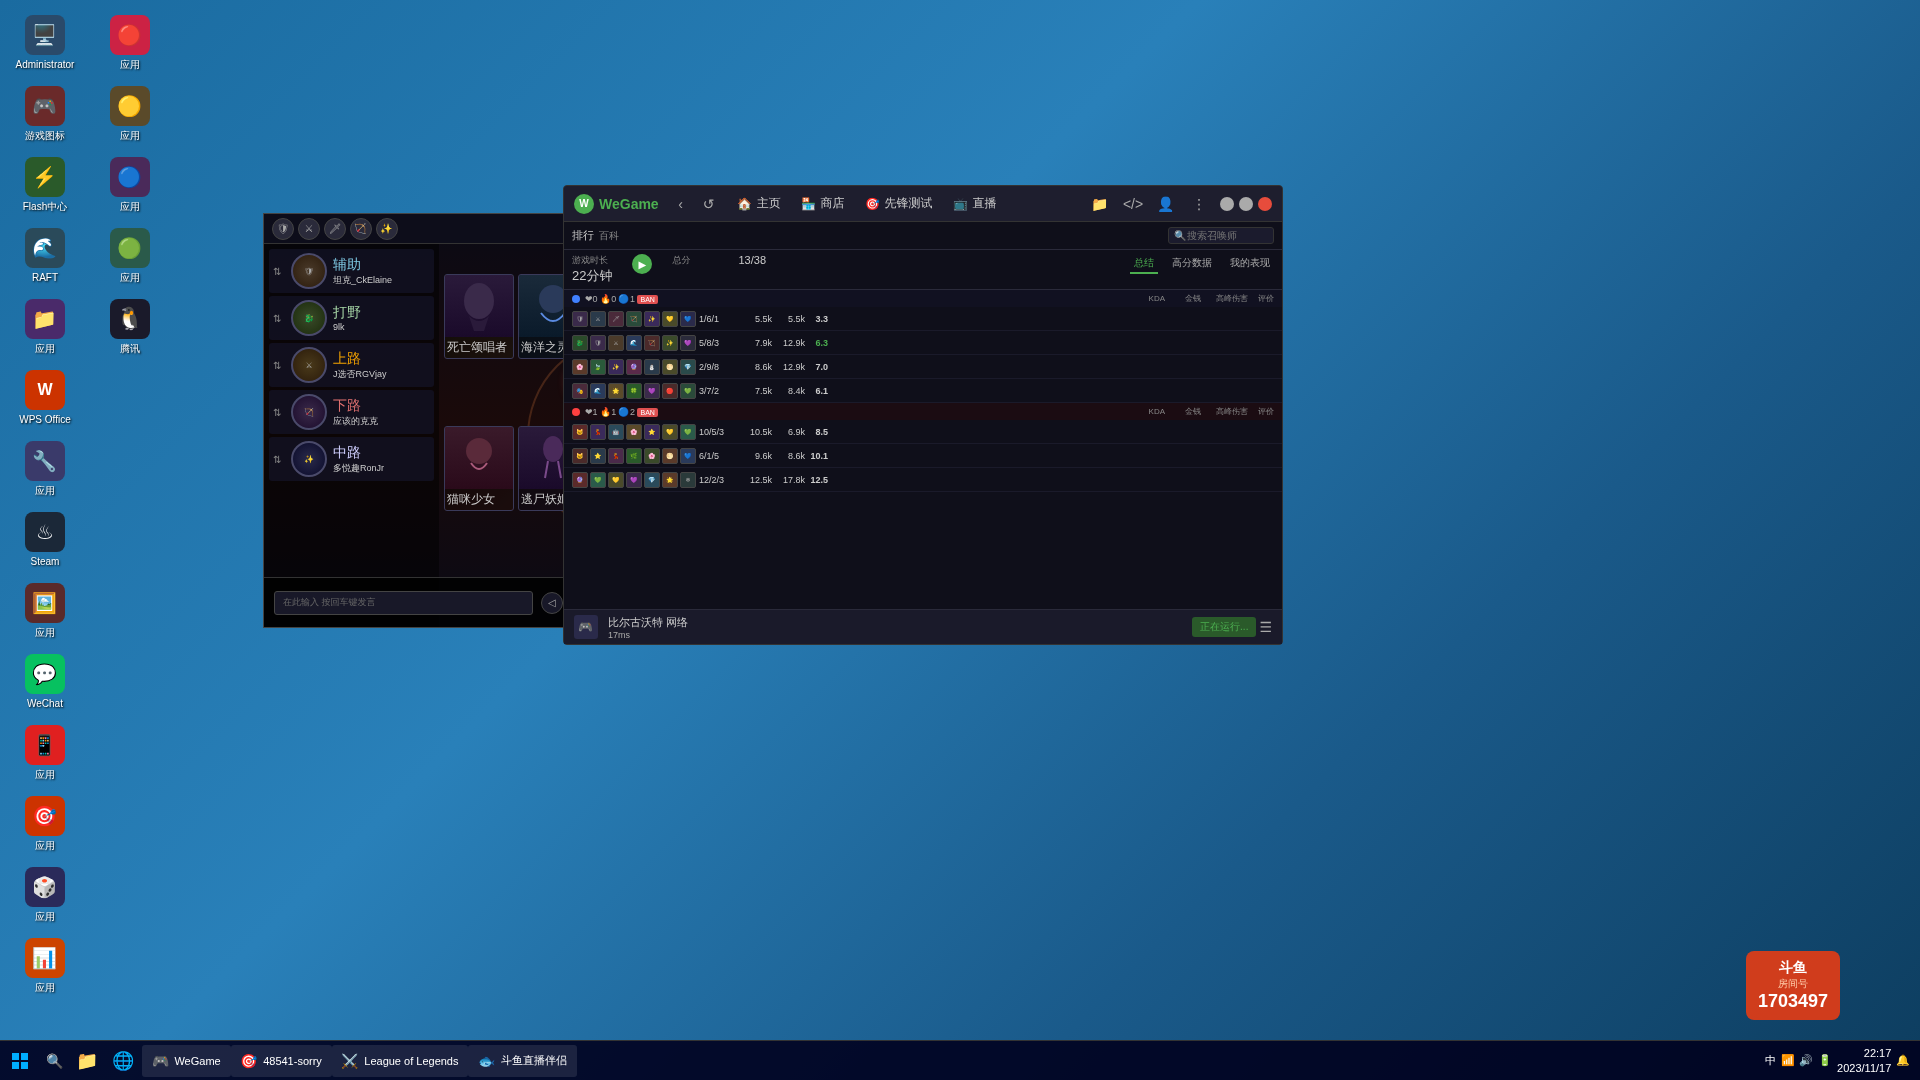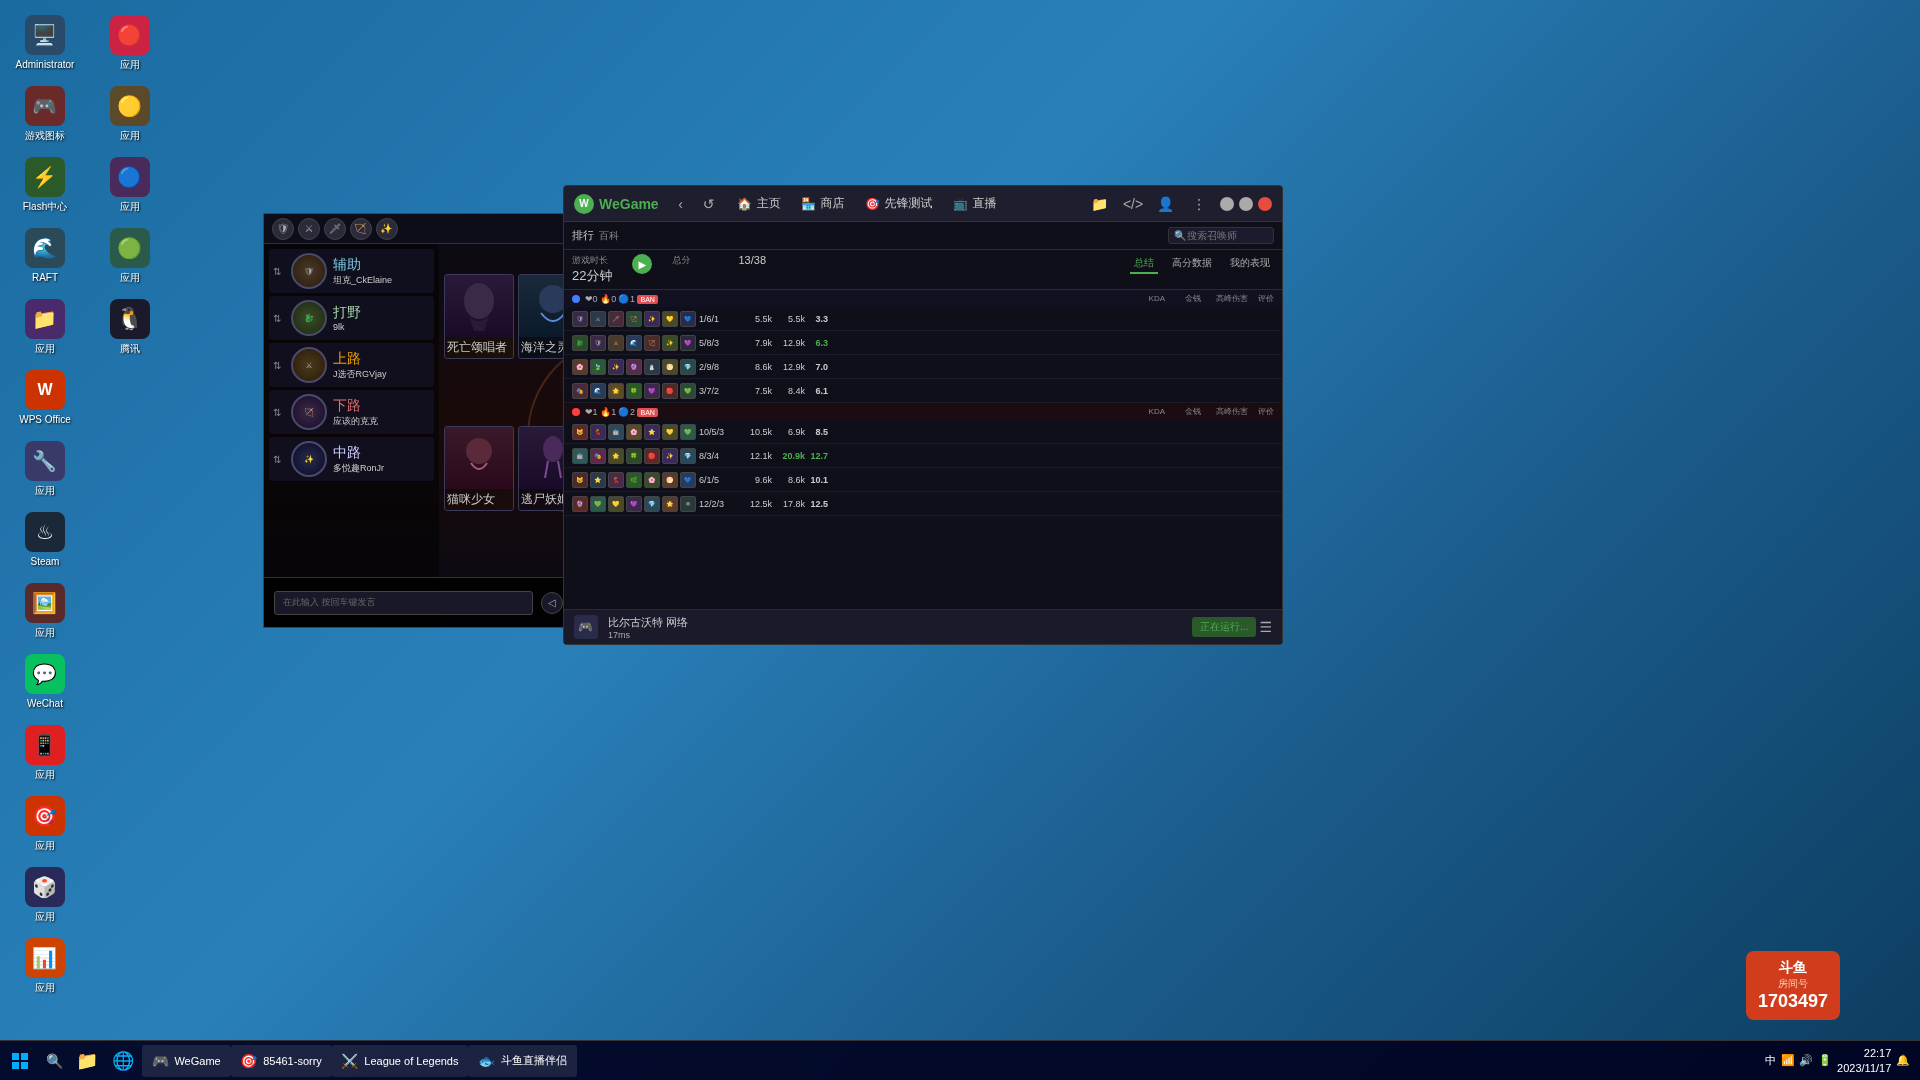--- a/index.html
+++ b/index.html
@@ -1167,35 +1167,20 @@
           <div class="champ-icon-tiny" style="background:#4a4a2a;">💛</div>
           <div class="champ-icon-tiny" style="background:#2a5a4a;">💚</div>
         </div>
         <span class="row-kda">10/5/3</span>
         <span class="row-gold">10.5k</span>
         <span class="row-highscore">6.9k</span>
         <span class="row-score">8.5</span>
       </div>
       <div class="rankings-row">
         <div style="display:flex;align-items:center;gap:2px;min-width:110px;">
-          <div class="champ-icon-tiny" style="background:#2a5a5a;">🤖</div>
-          <div class="champ-icon-tiny" style="background:#5a2a4a;">🎭</div>
-          <div class="champ-icon-tiny" style="background:#4a4a2a;">🌟</div>
-          <div class="champ-icon-tiny" style="background:#2a4a2a;">🍀</div>
-          <div class="champ-icon-tiny" style="background:#5a2a2a;">🔴</div>
-          <div class="champ-icon-tiny" style="background:#3a2a5a;">✨</div>
-          <div class="champ-icon-tiny" style="background:#2a4a5a;">💎</div>
-        </div>
-        <span class="row-kda">8/3/4</span>
-        <span class="row-gold">12.1k</span>
-        <span class="row-highscore" style="color:#4CAF50;font-weight:bold;">20.9k</span>
-        <span class="row-score highlight">12.7</span>
-      </div>
-      <div class="rankings-row">
-        <div style="display:flex;align-items:center;gap:2px;min-width:110px;">
           <div class="champ-icon-tiny" style="background:#4a2a2a;">🐱</div>
           <div class="champ-icon-tiny" style="background:#2a3a4a;">⭐</div>
           <div class="champ-icon-tiny" style="background:#4a2a4a;">💃</div>
           <div class="champ-icon-tiny" style="background:#2a5a2a;">🌿</div>
           <div class="champ-icon-tiny" style="background:#3a4a2a;">🌸</div>
           <div class="champ-icon-tiny" style="background:#5a3a2a;">🌕</div>
           <div class="champ-icon-tiny" style="background:#2a3a5a;">💙</div>
         </div>
         <span class="row-kda">6/1/5</span>
         <span class="row-gold">9.6k</span>
@@ -1249,21 +1234,21 @@
     </div>
     <div class="taskbar-search">🔍</div>
     <div class="taskbar-icon" style="color:#f0c040;font-size:18px;">📁</div>
     <div class="taskbar-icon" style="font-size:18px;">🌐</div>
     <div class="taskbar-running-app" style="position:relative;">
       <span style="font-size:14px;">🎮</span>
       <span>WeGame</span>
     </div>
     <div class="taskbar-running-app" style="position:relative;">
       <span style="font-size:14px;">🎯</span>
-      <span>85461-sorry</span>
+      <span>48541-sorry</span>
     </div>
     <div class="taskbar-running-app" style="position:relative;">
       <span style="font-size:14px;">⚔️</span>
       <span>League of Legends</span>
     </div>
     <div class="taskbar-running-app" style="position:relative;">
       <span style="font-size:14px;">🐟</span>
       <span>斗鱼直播伴侣</span>
     </div>
     <div class="taskbar-right">

